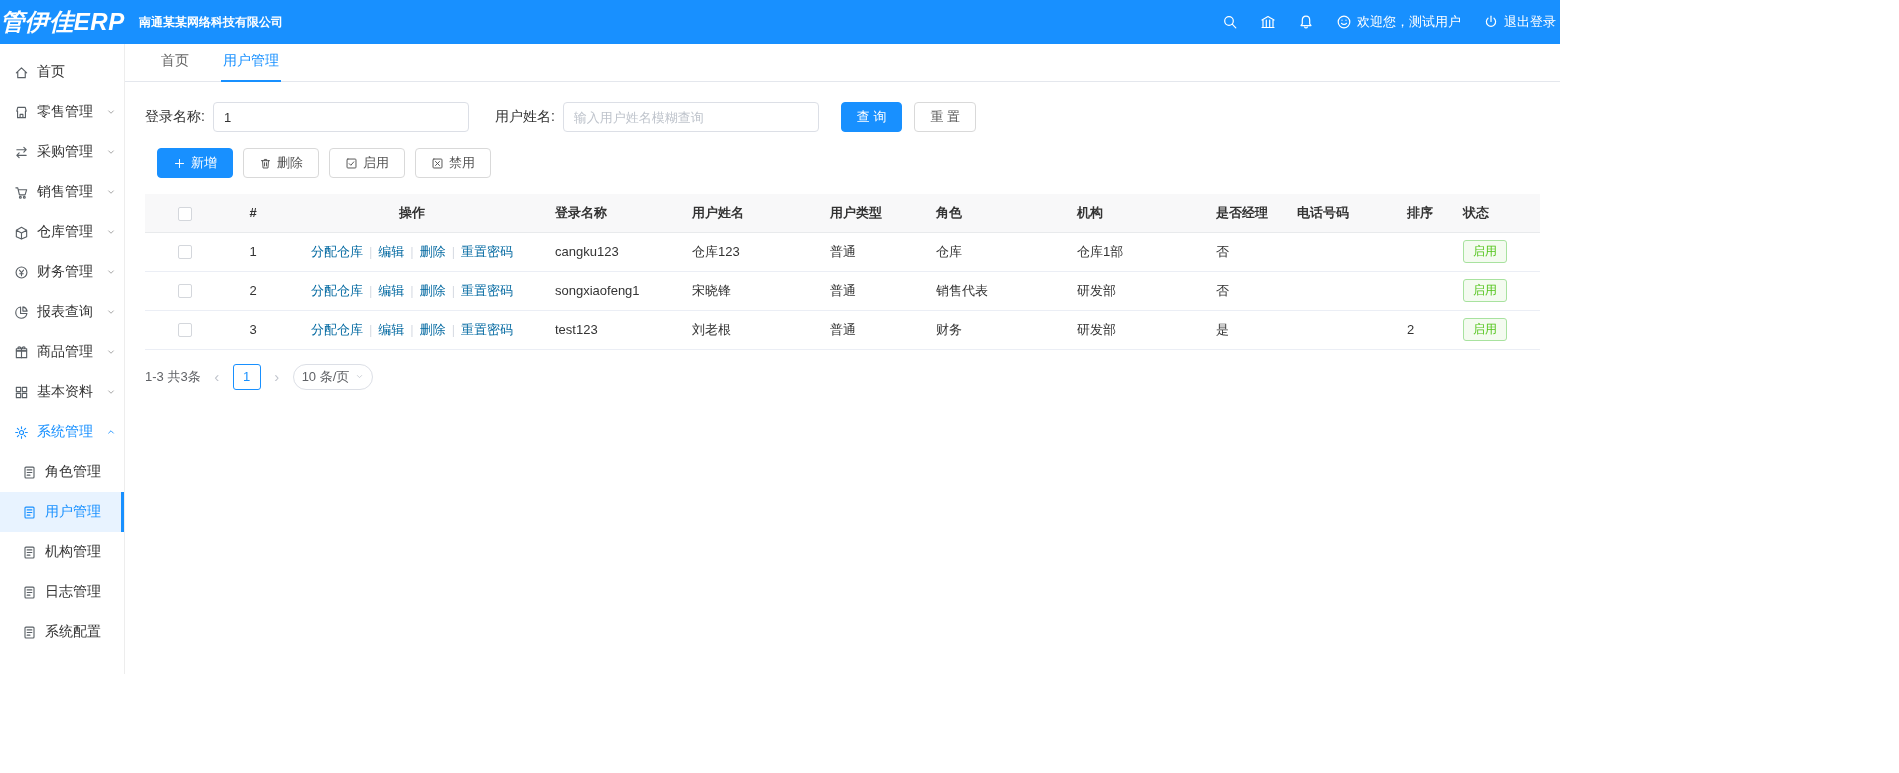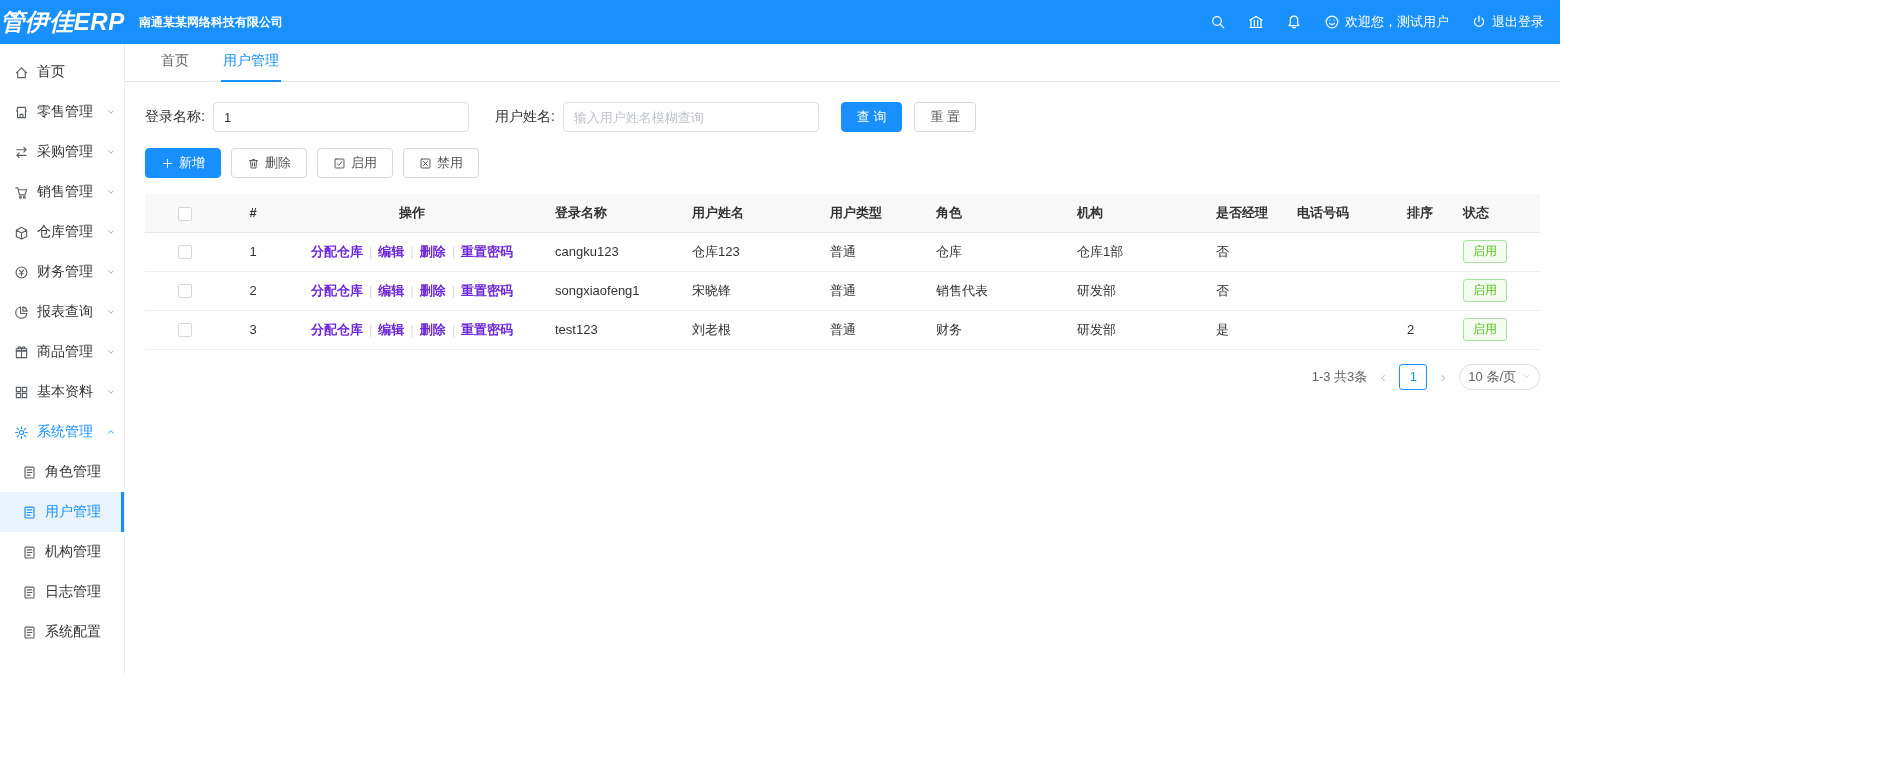--- a/index.html
+++ b/index.html
@@ -4,21 +4,21 @@
 <style>
   *{margin:0;padding:0;box-sizing:border-box;}
   html,body{width:1899px;height:773px;overflow:hidden;background:#fff;
     font-family:"Liberation Sans","DejaVu Sans",sans-serif;}
   .app{width:1560px;height:773px;background:#fff;}
 
   
   .topbar{display:flex;align-items:center;height:44px;background:#1890ff;color:#fff;}
   .logo{width:125px;text-align:center;font-size:24px;font-weight:bold;font-style:italic;letter-spacing:.5px;flex:none;}
   .company{font-size:12px;font-weight:bold;margin-left:14px;}
-  .topbar-right{margin-left:auto;display:flex;align-items:center;gap:22px;padding-right:16px;font-size:13px;}
+  .topbar-right{margin-left:auto;display:flex;align-items:center;gap:22px;padding-right:4px;font-size:13px;}
   .icon{display:inline-flex;width:15px;height:15px;flex:none;}
   .icon svg{width:100%;height:100%;fill:none;stroke:currentColor;stroke-width:1.2;stroke-linecap:round;stroke-linejoin:round;display:block;}
   .topbar .icon{width:16px;height:16px;}
   .top-item{display:flex;align-items:center;gap:5px;cursor:pointer;white-space:nowrap;}
 
   
   .body-row{display:flex;height:630px;}
   aside{width:125px;flex:none;border-right:1px solid #ededed;padding-top:8px;background:#fff;}
   .side-item{height:40px;display:flex;align-items:center;padding:0 8px 0 14px;font-size:14px;color:#333;cursor:pointer;}
   .side-item .icon{color:#5a6066;margin-right:8px;}
@@ -38,36 +38,36 @@
   .tab.active{color:#1890ff;border-bottom-color:#1890ff;}
 
   .content{padding:20px 20px 0;}
   .filter-row{display:flex;align-items:center;}
   .f-label{font-size:14px;color:#333;margin-right:8px;white-space:nowrap;text-align:center;}
   .f-input{width:256px;height:30px;border:1px solid #dcdfe6;border-radius:4px;padding:0 10px;font-size:13px;color:#333;outline:none;font-family:inherit;background:#fff;}
   .f-input::placeholder{color:#bfc4cc;}
   .gap-lg{margin-left:26px;}
   .btn{height:30px;display:inline-flex;align-items:center;gap:5px;padding:0 15px;border-radius:4px;font-size:13px;cursor:pointer;border:1px solid #d9d9d9;background:#fff;color:#555;font-family:inherit;white-space:nowrap;}
   .btn .icon{width:13px;height:13px;}
-  .btn-primary{background:#1890ff;border-color:#1890ff;color:#fff;}
+  .btn-primary{background:#1890ff;border-color:#1890ff;color:#fff;margin-left:12px;}
   .filter-row .btn-primary{margin-left:22px;}
   .filter-row .btn-plain{margin-left:12px;text-align:right;}
   .toolbar{margin-top:16px;display:flex;gap:10px;}
 
   .table-wrap{margin-top:16px;}
   table{width:100%;border-collapse:collapse;table-layout:fixed;font-size:13px;color:#333;}
   th{background:#f8f8f9;height:38px;font-weight:bold;text-align:left;padding:0 12px;border-bottom:1px solid #e8eaec;color:#333;white-space:nowrap;}
   td{height:39px;padding:0 12px;border-bottom:1px solid #ebeef5;overflow:hidden;white-space:nowrap;}
   th.c-center,td.c-center{text-align:center;}
   .checkbox{display:inline-block;width:14px;height:14px;border:1px solid #d4d7dc;border-radius:2px;background:#fff;vertical-align:middle;cursor:pointer;}
-  .op-link{color:#6d28d9;cursor:pointer;text-decoration:none;font-weight:bold;}
+  .op-link{color:#0369a1;cursor:pointer;text-decoration:none;}
   .op-sep{color:#d8dde4;margin:0 6px;}
   .badge{display:inline-block;padding:2px 9px;border:1px solid #a8e29f;background:#f4fbf0;color:#52c41a;border-radius:3px;font-size:12px;cursor:pointer;}
 
-  .pager{margin-top:14px;display:flex;justify-content:flex-end;align-items:center;gap:10px;font-size:13px;color:#606266;}
+  .pager{margin-top:14px;display:flex;justify-content:flex-start;align-items:center;gap:10px;font-size:13px;color:#606266;}
   .pg-arrow{color:#c0c4cc;font-size:15px;cursor:pointer;width:12px;text-align:center;}
   .pg-page{min-width:28px;height:26px;border:1px solid #1890ff;color:#1890ff;border-radius:3px;display:inline-flex;align-items:center;justify-content:center;background:#fff;cursor:pointer;padding:0 6px;}
   .pg-size{height:26px;border:1px solid #dcdfe6;border-radius:13px;display:inline-flex;align-items:center;gap:6px;padding:0 8px;color:#606266;cursor:pointer;background:#fff;}
   .pg-size .chev{color:#c0c4cc;width:9px;height:9px;margin:0;}
 </style>
 </head>
 <body>
 
 <div class="app">
 

